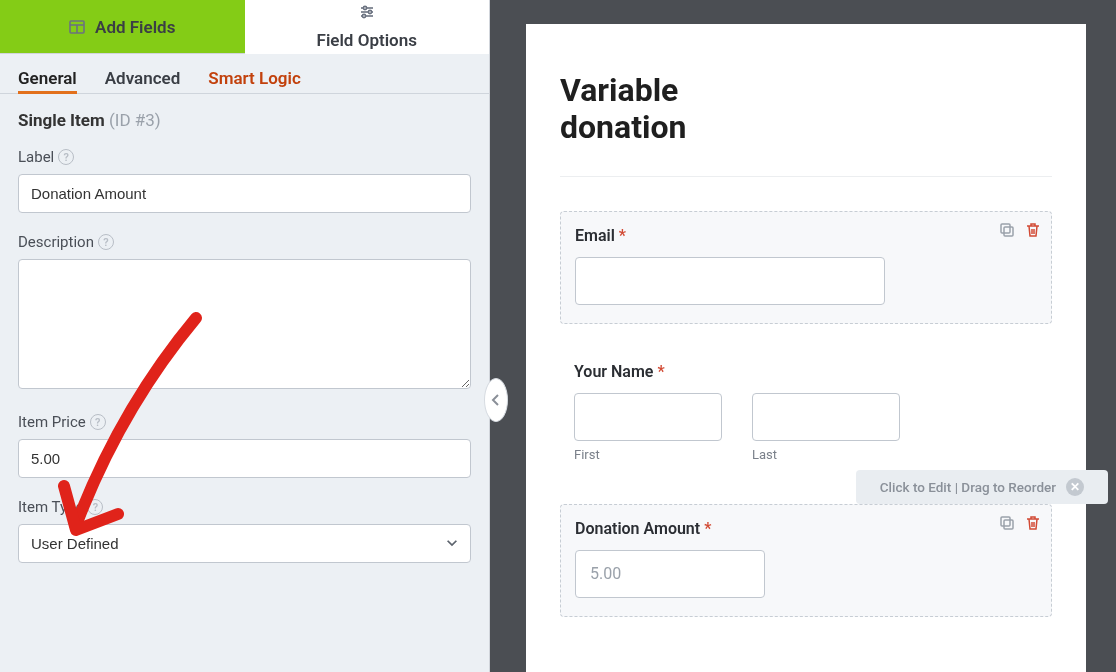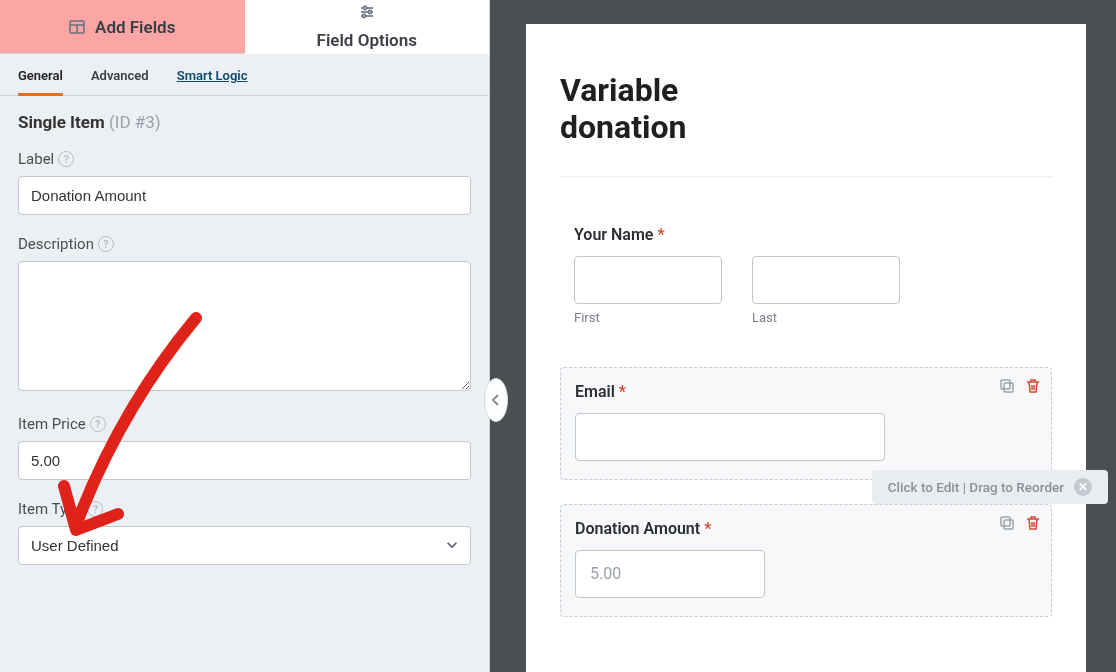--- a/index.html
+++ b/index.html
@@ -22,49 +22,49 @@
   .top-tabs {
     display: flex;
     background: #ecf0f4;
   }
   .top-tab {
     flex: 1;
     height: 54px;
     display: flex; align-items: center; justify-content: center;
     gap: 10px;
     font-size: 17px; font-weight: 600; color: #3a3e45;
-    background: #fca5a5;
+    background: #84cc16;
     border-bottom: 1px solid #d1d5db;
     cursor: pointer;
   }
   .top-tab.active {
     background: #ffffff;
     border-bottom: 1px solid #ffffff;
     flex-direction: column;
   }
   .top-tab .icon { color: #6b7280; display: inline-flex; }
 
   .sub-tabs {
     display: flex; gap: 28px;
     padding: 14px 18px 0 18px;
     border-bottom: 1px solid #cfd5dc;
     background: #ecf0f4;
   }
   .sub-tab {
-    padding-bottom: 12px;
-    font-size: 13px; font-weight: 600; color: #3a3e45;
+    padding-bottom: 5px;
+    font-size: 17px; font-weight: 600; color: #3a3e45;
     cursor: pointer;
     position: relative;
   }
   .sub-tab.active { color: #222; }
   .sub-tab.active::after {
     content: ""; position: absolute; left: 0; right: 0; bottom: -1px;
     height: 3px; background: #e2701c;
   }
-  .sub-tab.disabled { color: #0c4a6e; text-decoration: underline; }
+  .sub-tab.disabled { color: #c2410c; }
 
   .panel { padding: 16px 18px 24px 18px; overflow-y: auto; flex: 1; }
 
   .section-title { font-size: 17px; font-weight: 700; color: #333; margin-bottom: 18px; }
   .section-title .muted { font-weight: 400; color: #9aa1aa; margin-top: 20px; }
 
   .field-group { margin-bottom: 20px; }
   .field-label { font-size: 15px; color: #4a4f57; margin-bottom: 8px; display: flex; align-items: center; gap: 4px; }
   .help-circle {
     width: 16px; height: 16px; border-radius: 50%;
@@ -150,21 +150,21 @@
     border: 1px solid #c1c7cf; border-radius: 4px; background: #fff;
     display: flex; align-items: center; padding: 0 14px;
     color: #9aa1aa; font-size: 16px;
   }
 
   .hint-pill {
     position: absolute;
     right: 8px; top: 470px;
     background: #e9edf1; color: #8a9099;
     border-radius: 4px;
-    padding: 8px 16px;
+    padding: 8px 24px;
     font-size: 13.5px; font-weight: 500;
     display: flex; align-items: center; gap: 10px;
     z-index: 6;
   }
   .hint-x {
     width: 18px; height: 18px; border-radius: 50%;
     background: #c3c9d0; color: #fff;
     display: inline-flex; align-items: center; justify-content: center;
     font-size: 12px; font-weight: 700;
   }
@@ -269,20 +269,44 @@
     </svg>
 </div>
 
 <div class="canvas-wrap">
   <div class="form-canvas">
     <div class="form-title">
       <span>Variable</span><br><span>donation</span>
     </div>
     <hr class="hr">
 
+    <div class="preview-field selected">
+      <div class="row-actions">
+        <span>
+          <svg width="16" height="16" viewBox="0 0 16 16" fill="none" stroke="currentColor" stroke-width="1.5">
+              <rect x="2" y="2" width="9" height="9" rx="1"></rect>
+              <rect x="5" y="5" width="9" height="9" rx="1"></rect>
+            </svg>
+        </span>
+        <span class="trash">
+          <svg width="16" height="16" viewBox="0 0 16 16" fill="none" stroke="currentColor" stroke-width="1.5">
+              <polyline points="2,4 14,4"></polyline>
+              <path d="M6 4V2h4v2"></path>
+              <path d="M4 4l1 10h6l1-10"></path>
+              <line x1="7" y1="7" x2="7" y2="12"></line>
+              <line x1="9" y1="7" x2="9" y2="12"></line>
+            </svg>
+        </span>
+      </div>
+      <div class="preview-label">
+        <span>Email</span><span class="req">*</span>
+      </div>
+      <div class="email-box"></div>
+    </div>
+
     <div class="preview-field">
       <div class="preview-label">
         <span>Your Name</span><span class="req">*</span>
       </div>
       <div class="name-row">
         <div class="name-col">
           <div class="box"></div>
           <div class="sub">First</div>
         </div>
         <div class="name-col">
@@ -304,44 +328,20 @@
           <svg width="16" height="16" viewBox="0 0 16 16" fill="none" stroke="currentColor" stroke-width="1.5">
               <polyline points="2,4 14,4"></polyline>
               <path d="M6 4V2h4v2"></path>
               <path d="M4 4l1 10h6l1-10"></path>
               <line x1="7" y1="7" x2="7" y2="12"></line>
               <line x1="9" y1="7" x2="9" y2="12"></line>
             </svg>
         </span>
       </div>
       <div class="preview-label">
-        <span>Email</span><span class="req">*</span>
-      </div>
-      <div class="email-box"></div>
-    </div>
-
-    <div class="preview-field selected">
-      <div class="row-actions">
-        <span>
-          <svg width="16" height="16" viewBox="0 0 16 16" fill="none" stroke="currentColor" stroke-width="1.5">
-              <rect x="2" y="2" width="9" height="9" rx="1"></rect>
-              <rect x="5" y="5" width="9" height="9" rx="1"></rect>
-            </svg>
-        </span>
-        <span class="trash">
-          <svg width="16" height="16" viewBox="0 0 16 16" fill="none" stroke="currentColor" stroke-width="1.5">
-              <polyline points="2,4 14,4"></polyline>
-              <path d="M6 4V2h4v2"></path>
-              <path d="M4 4l1 10h6l1-10"></path>
-              <line x1="7" y1="7" x2="7" y2="12"></line>
-              <line x1="9" y1="7" x2="9" y2="12"></line>
-            </svg>
-        </span>
-      </div>
-      <div class="preview-label">
         <span>Donation Amount</span><span class="req">*</span>
       </div>
       <div class="donation-box">
         <span>5.00</span>
       </div>
     </div>
   </div>
 
   <div class="hint-pill">
     <span>Click to Edit | Drag to Reorder</span>

